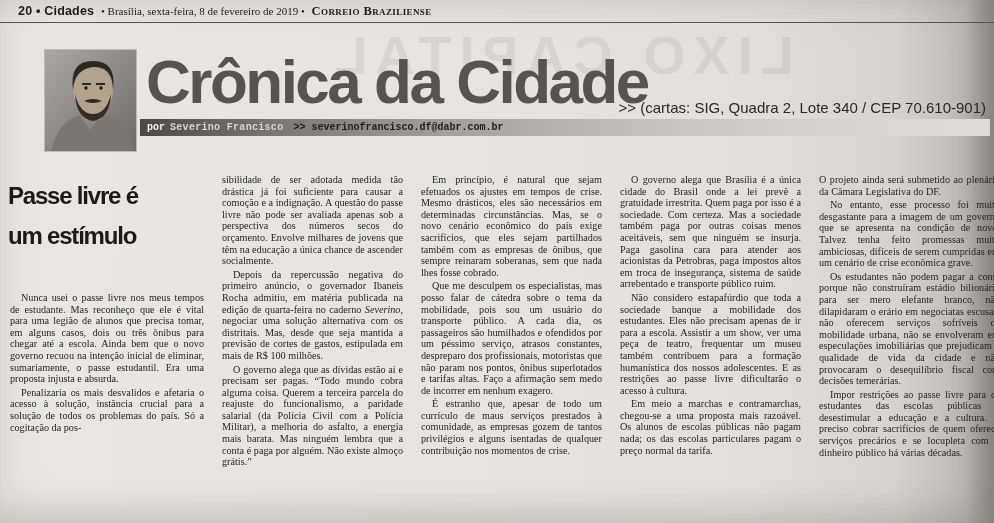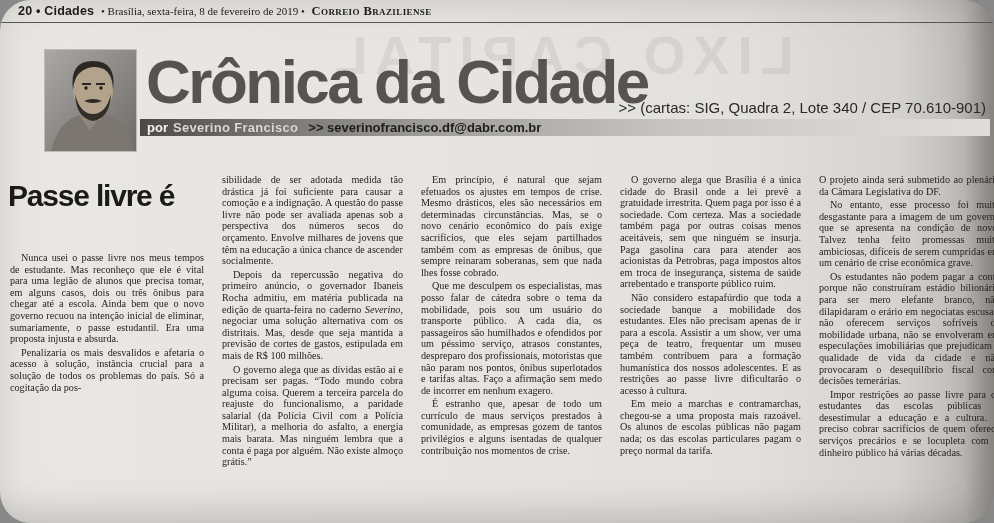--- a/index.html
+++ b/index.html
@@ -1,21 +1,20 @@
 <!DOCTYPE html>
 <html><head>
 <meta charset="utf-8">
 <style>
   html,body{margin:0;padding:0;background:#888;}
   .page{
     position:relative;width:994px;height:523px;overflow:hidden;
     font-family:"Liberation Serif",serif;color:#26241f;
     background:linear-gradient(90deg,#e9e7e3 0%,#e6e4e0 50%,#e2e0dc 75%,#d6d4d0 90%,#bdbbb8 97%,#97958f 100%);
     box-shadow:inset -14px -8px 34px rgba(70,66,62,.22), inset 0 0 50px rgba(130,126,120,.10);
-    border-radius:31px;
   }
   
   .masthead{position:absolute;top:4px;left:18px;font-size:11px;white-space:nowrap;color:#1d1c1a;}
   .masthead .ps{font-family:"Liberation Sans",sans-serif;font-weight:bold;font-size:12.5px;letter-spacing:.2px;}
   .masthead .dt{font-size:11px;margin:0 4px;}
   .masthead .np{font-weight:bold;font-variant:small-caps;font-size:12.5px;letter-spacing:.4px;}
   .rule{position:absolute;top:22px;left:0;width:994px;height:1px;background:#57554f;}
   
   .ghost{
     position:absolute;top:24px;left:170px;z-index:1;white-space:nowrap;
@@ -25,32 +24,32 @@
   .photo{position:absolute;left:45px;top:50px;width:91px;height:101px;z-index:3;box-shadow:0 0 0 1px rgba(60,58,55,.25);}
   .title{
     position:absolute;left:146px;top:50px;z-index:2;
     font-family:"Liberation Sans",sans-serif;font-weight:bold;font-size:62px;line-height:64px;
     letter-spacing:-2.5px;color:#57534f;white-space:nowrap;
   }
   .byline-bar{
     position:absolute;left:140px;top:119px;width:850px;height:17px;z-index:2;
     background:linear-gradient(90deg,#4c4a47 0,#787673 130px,#a3a19e 310px,#c8c6c3 540px,#d9d7d3 740px,#dfddd9 100%);
     display:flex;align-items:center;padding-left:7px;box-sizing:border-box;
-    font-family:Liberation Sans, sans-serif;font-size:13px;white-space:nowrap;
+    font-family:Liberation Mono, monospace;font-size:10px;white-space:nowrap;
   }
   .byline-prefix{color:#f4f2ef;font-weight:bold;margin-right:5px;}
   .byline-author{color:#dcdad6;font-weight:bold;letter-spacing:.3px;margin-right:10px;text-shadow:0 0 1px rgba(70,68,65,.6);}
   .byline-email{color:#1e1d1b;font-weight:bold;}
   .cartas{position:absolute;right:8px;top:99px;z-index:2;font-family:Liberation Sans, sans-serif;font-size:15px;color:#2a2927;white-space:nowrap;margin-left:16px;}
   
   .article{position:absolute;left:8px;top:172px;display:flex;gap:14px;z-index:2;}
   .col{width:185px;height:345px;overflow:hidden;text-align:justify;font-size:10.2px;line-height:11.6px;color:#26241f;}
   .col.first{width:198px;}
   .headline{
-    font-family:"Liberation Sans",sans-serif;font-weight:bold;font-size:30px;line-height:40px;
+    font-family:"Liberation Sans",sans-serif;font-weight:bold;font-size:24px;line-height:40px;
     letter-spacing:-1.2px;color:#1b1a17;margin:4px 0 36px 0;text-align:left;
   }
   .headline div{white-space:nowrap;}
   .para{margin:2px;}
   .para.indent{text-indent:11px;}
 </style>
 </head>
 <body>
 
 <div class="page">
@@ -94,20 +93,21 @@
     <span class="byline-author">Severino Francisco</span>
     <span class="byline-email">&gt;&gt; severinofrancisco.df@dabr.com.br</span>
   </div>
 
   <div class="cartas">&gt;&gt; (cartas: SIG, Quadra 2, Lote 340 / CEP 70.610-901)</div>
 
   <div class="article">
     <div class="col first">
       <div class="headline">
         <div>Passe livre é</div>
+        <div>um estímulo</div>
       </div>
     <p class="para indent">Nunca usei o passe livre nos meus tempos de estudante. Mas reconheço que ele é vital para uma legião de alunos que precisa tomar, em alguns casos, dois ou três ônibus para chegar até a escola. Ainda bem que o novo governo recuou na intenção inicial de eliminar, sumariamente, o passe estudantil. Era uma proposta injusta e absurda.</p>
         <p class="para indent">Penalizaria os mais desvalidos e afetaria o acesso à solução, instância crucial para a solução de todos os problemas do país. Só a cogitação da pos-</p>
       </div>
     <div class="col">
         <p class="para">sibilidade de ser adotada medida tão drástica já foi suficiente para causar a comoção e a indignação. A questão do passe livre não pode ser avaliada apenas sob a perspectiva dos números secos do orçamento. Envolve milhares de jovens que têm na educação a única chance de ascender socialmente.</p>
         <p class="para indent">Depois da repercussão negativa do primeiro anúncio, o governador Ibaneis Rocha admitiu, em matéria publicada na edição de quarta-feira no caderno <i>Severino</i>, negociar uma solução alternativa com os distritais. Mas, desde que seja mantida a previsão de cortes de gastos, estipulada em mais de R$ 100 milhões.</p>
         <p class="para indent">O governo alega que as dívidas estão aí e precisam ser pagas. “Todo mundo cobra alguma coisa. Querem a terceira parcela do reajuste do funcionalismo, a paridade salarial (da Polícia Civil com a Polícia Militar), a melhoria do asfalto, a energia mais barata. Mas ninguém lembra que a conta é paga por alguém. Não existe almoço grátis.”</p>
       </div>
     <div class="col">

